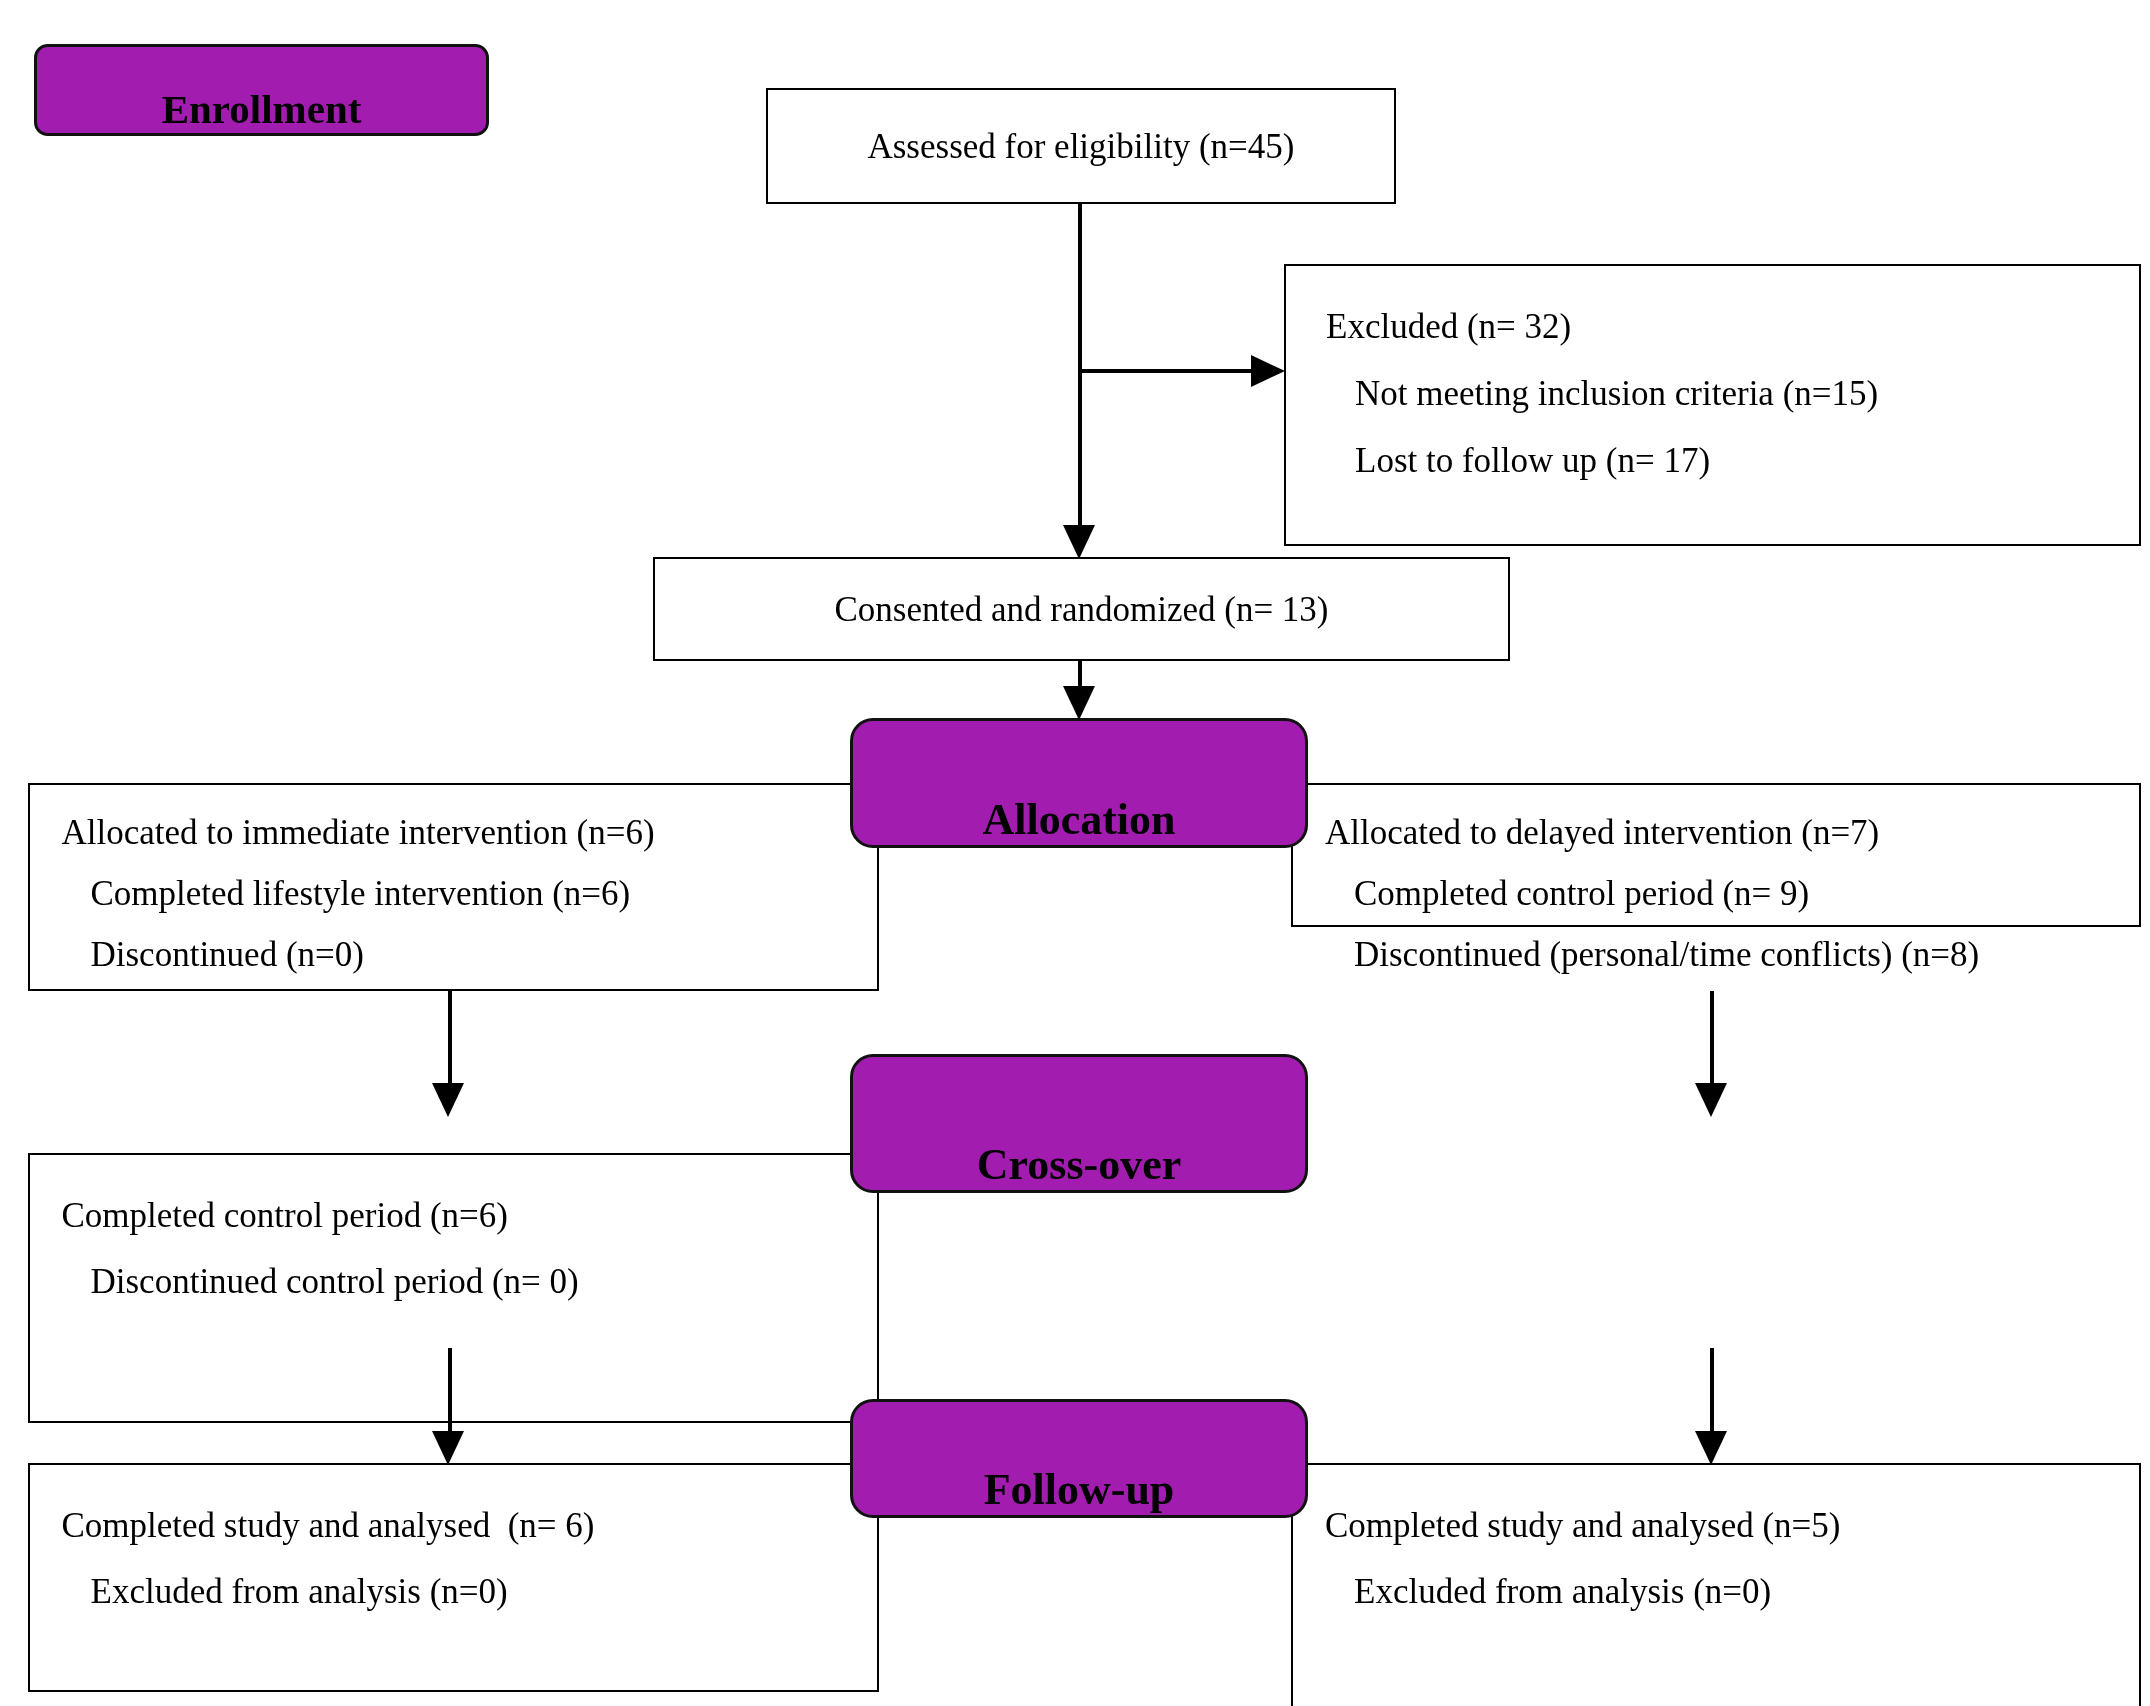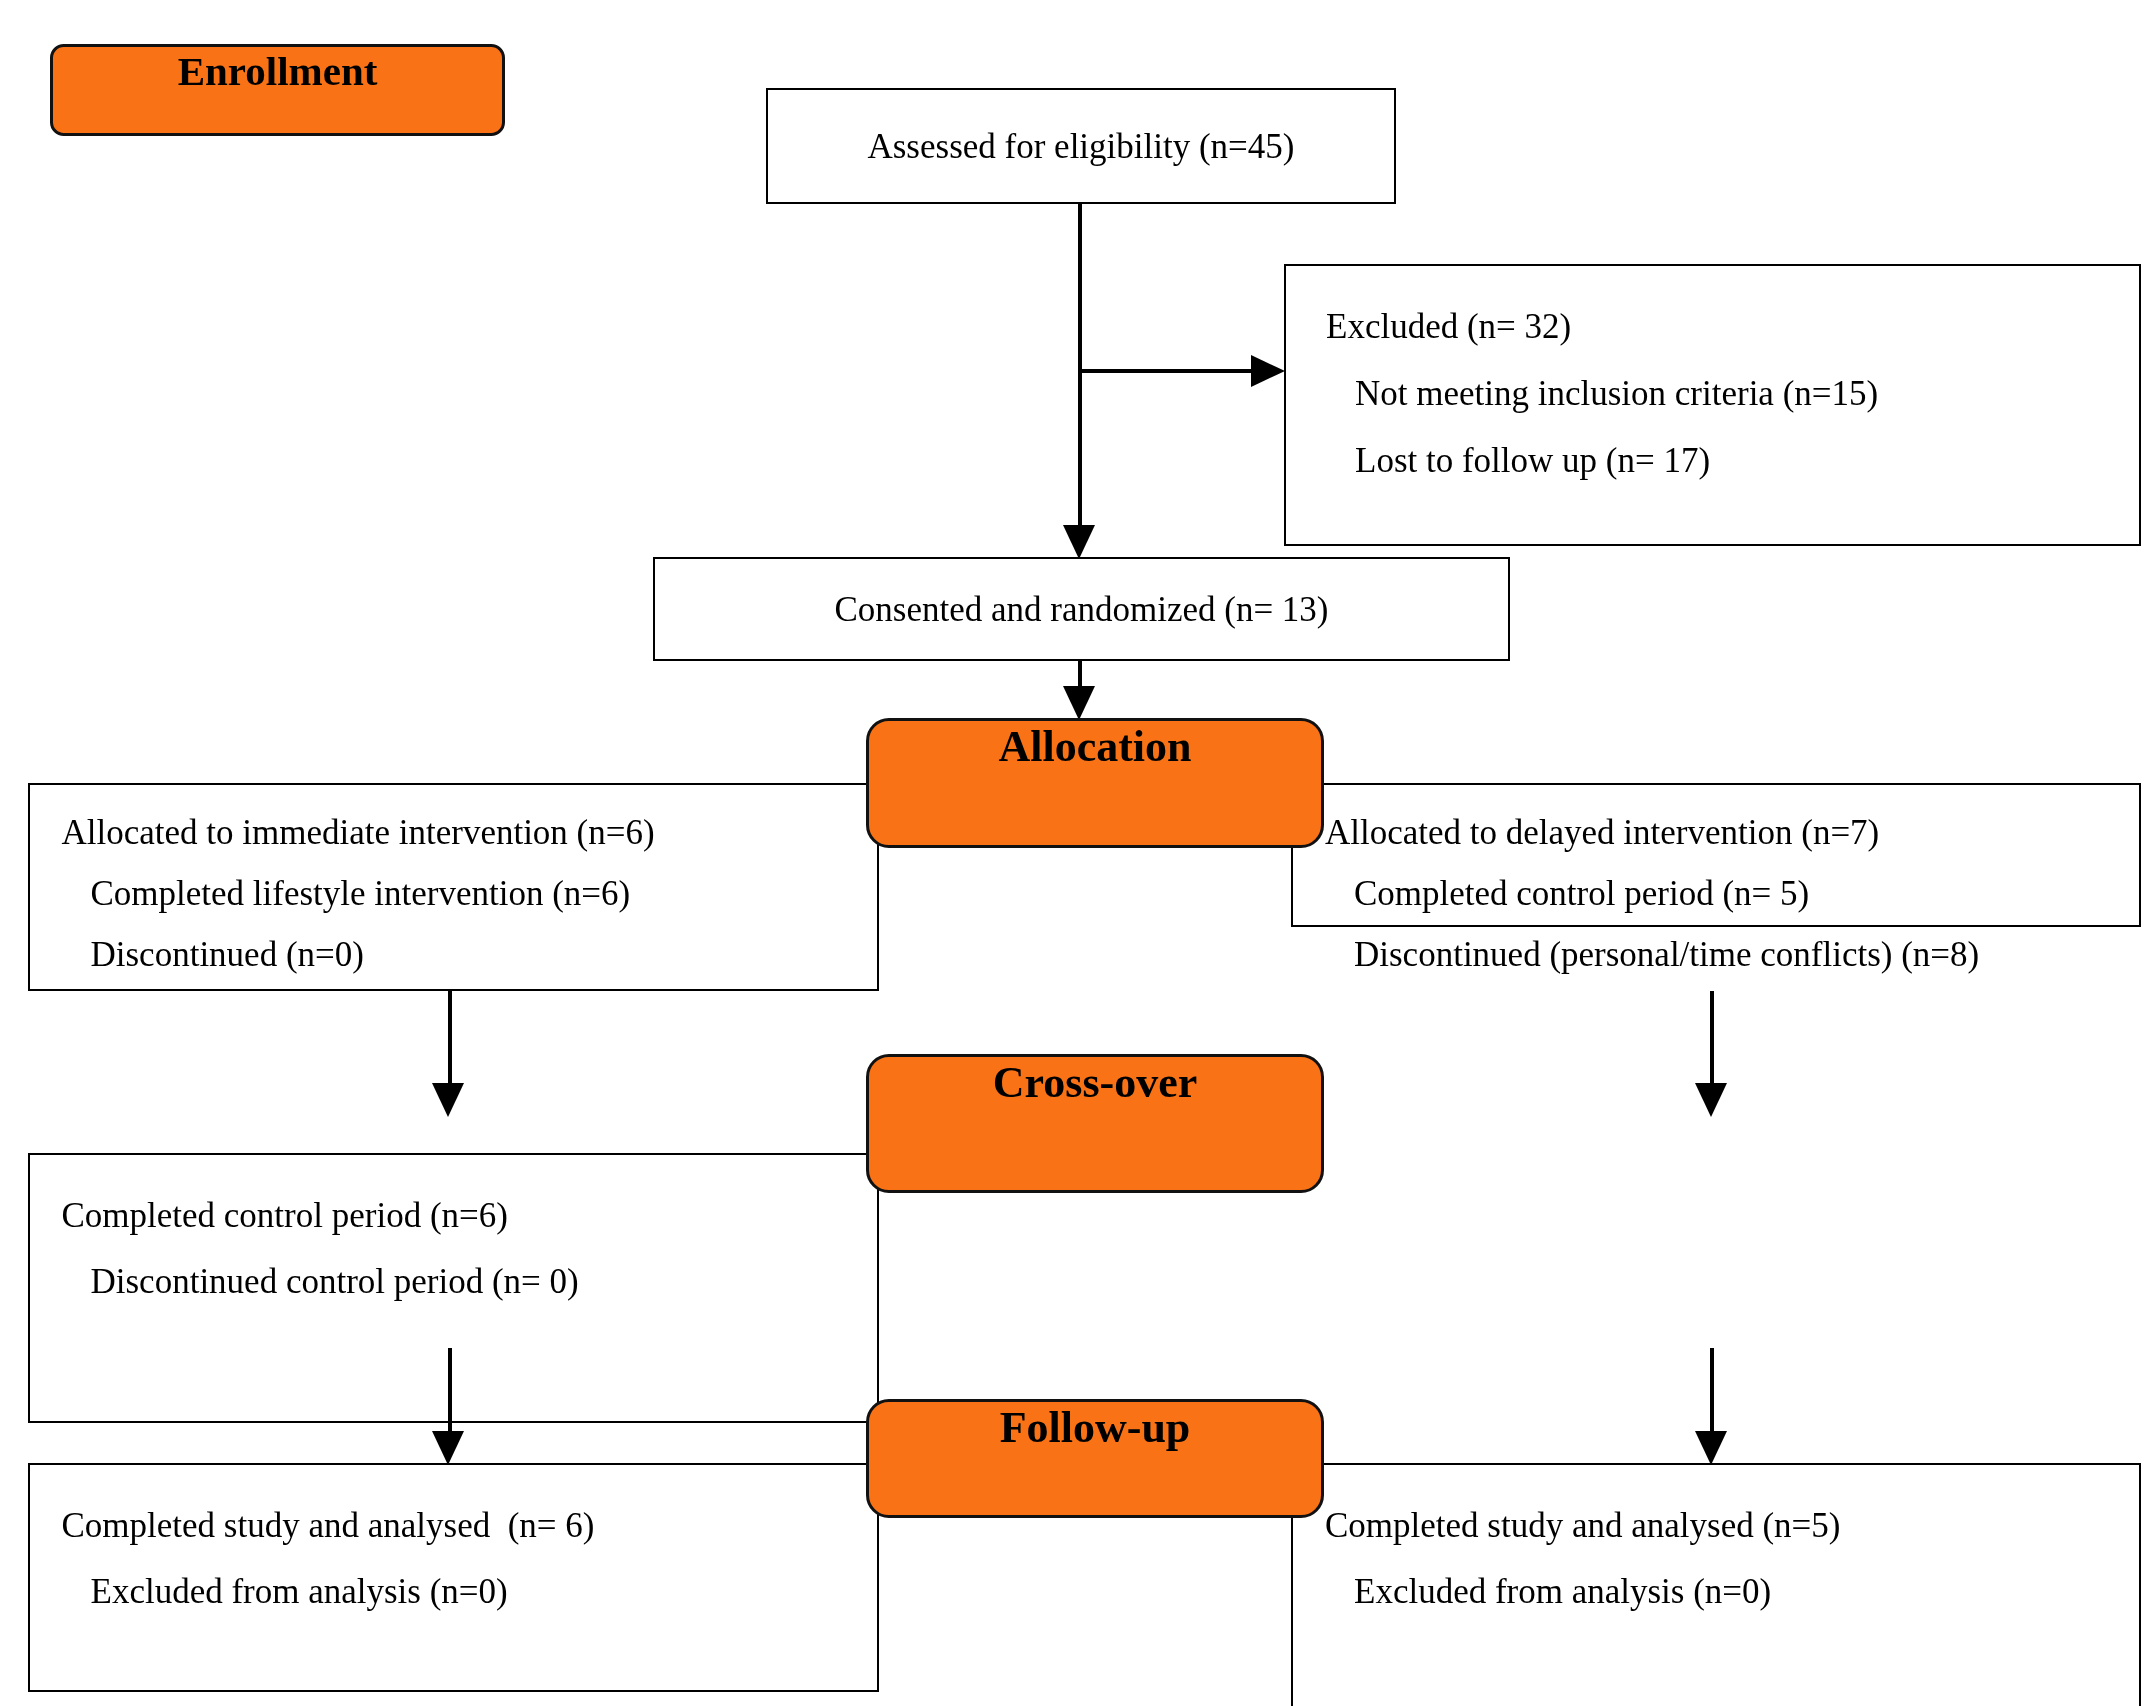--- a/index.html
+++ b/index.html
@@ -46,30 +46,29 @@
   #box-cross-left  { left: 27.5px;   top: 1153px; width: 851px; height: 270px; padding: 27.5px 0 0 32px; line-height: 66px; }
   #box-cross-right { left: 1291px; top: 1115px; width: 850px; height: 233px; padding: 27.5px 0 0 32px; line-height: 66px; }
 
   #box-follow-left  { left: 27.5px;   top: 1463px; width: 851px; height: 229px; padding: 27.5px 0 0 32px; line-height: 66px; }
   #box-follow-right { left: 1291px; top: 1463px; width: 850px; height: 280px; padding: 27.5px 0 0 32px; line-height: 66px; }
 
   
   .stage {
     position: absolute;
     box-sizing: border-box;
-    background: #f97316;
+    background: #a21caf;
     border: 3.1px solid #111111;
     border-radius: 23px;
     z-index: 3;
     display: flex;
-    align-items: flex-start;
+    align-items: flex-end;
     justify-content: center;
     font-weight: bold;
     font-size: 44px;
-    margin-left: 16px;
   }
   #stage-enrollment { left: 34px;   top: 44px;   width: 455px; height: 92px; border-radius: 13.8px; font-size: 41px; }
   #stage-allocation { left: 850px; top: 718px;  width: 458px; height: 130px; }
   #stage-crossover  { left: 850px; top: 1054px; width: 458px; height: 139px; }
   #stage-followup   { left: 850px; top: 1399px; width: 458px; height: 119px; }
 
   
   .conn {
     position: absolute;
     background: #000000;
@@ -142,21 +141,21 @@
   </div>
 
   <div class="wbox" id="box-alloc-left">
     <div class="line">Allocated to immediate intervention (n=6)</div>
     <div class="line indent">Completed lifestyle intervention (n=6)</div>
     <div class="line indent">Discontinued (n=0)</div>
   </div>
 
   <div class="wbox" id="box-alloc-right">
     <div class="line">Allocated to delayed intervention (n=7)</div>
-    <div class="line indent">Completed control period (n= 5)</div>
+    <div class="line indent">Completed control period (n= 9)</div>
     <div class="line indent">Discontinued (personal/time conflicts) (n=8)</div>
   </div>
 
   <div class="wbox" id="box-cross-left">
     <div class="line">Completed control period (n=6)</div>
     <div class="line indent">Discontinued control period (n= 0)</div>
   </div>
 
 
   <div class="wbox" id="box-follow-left">

